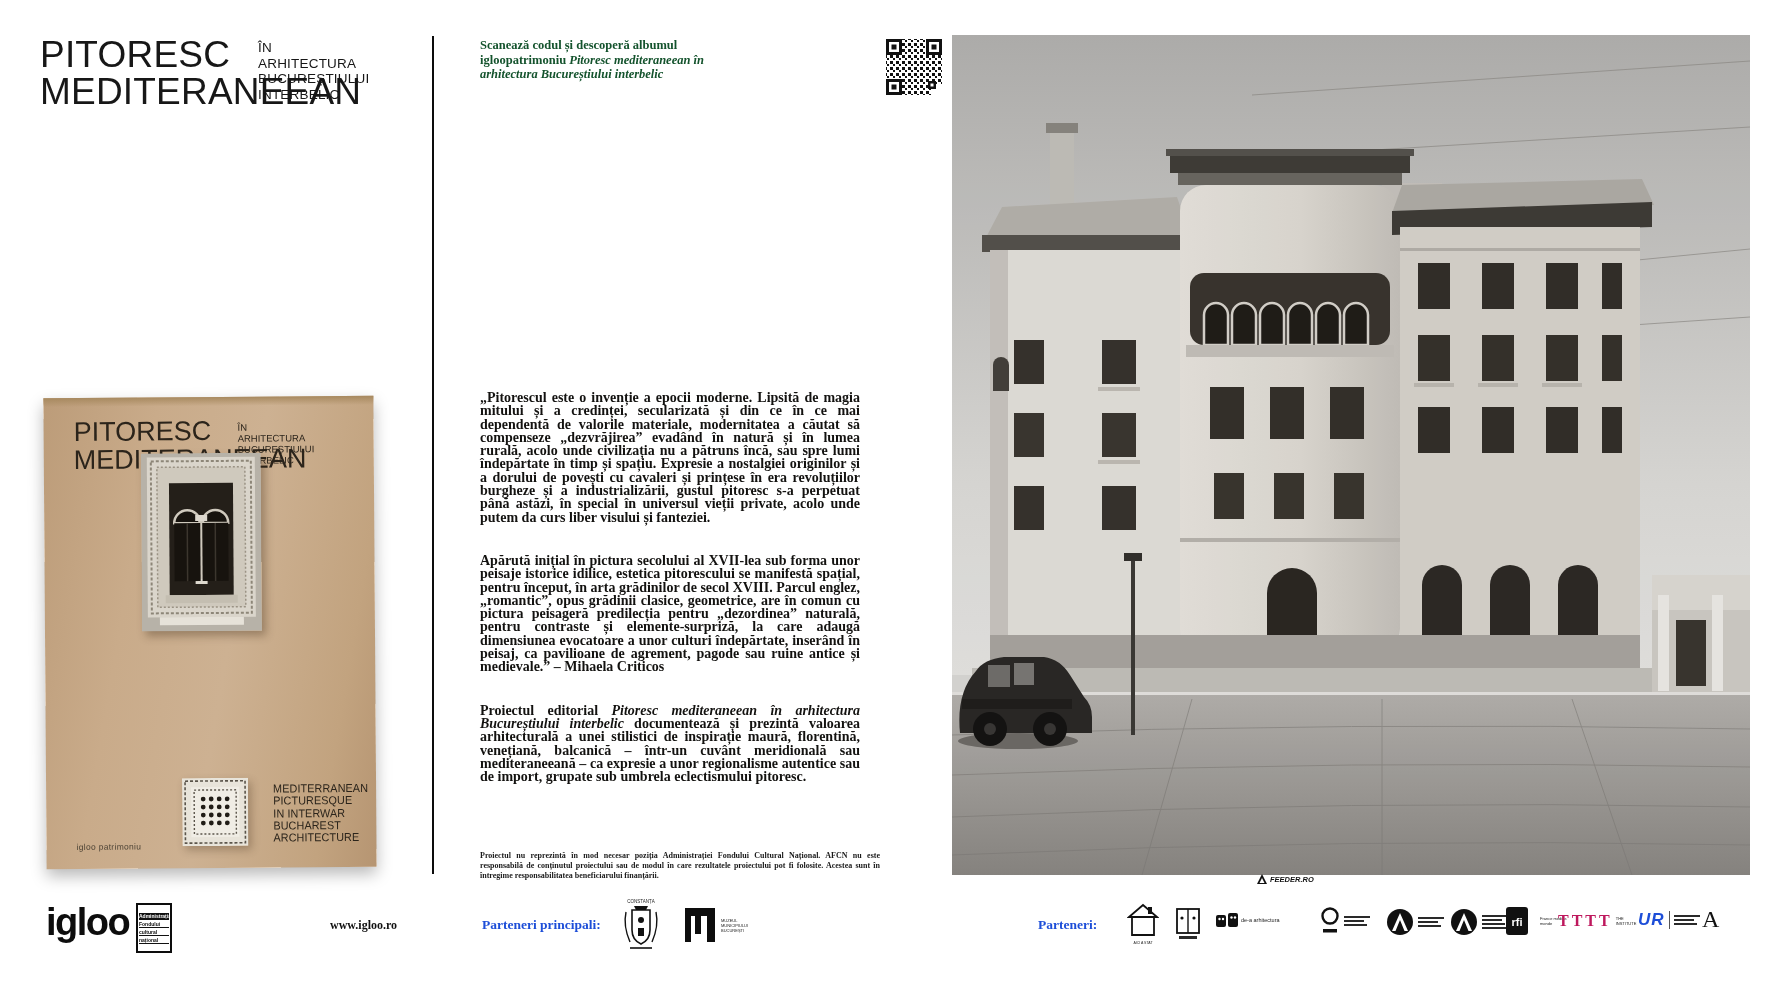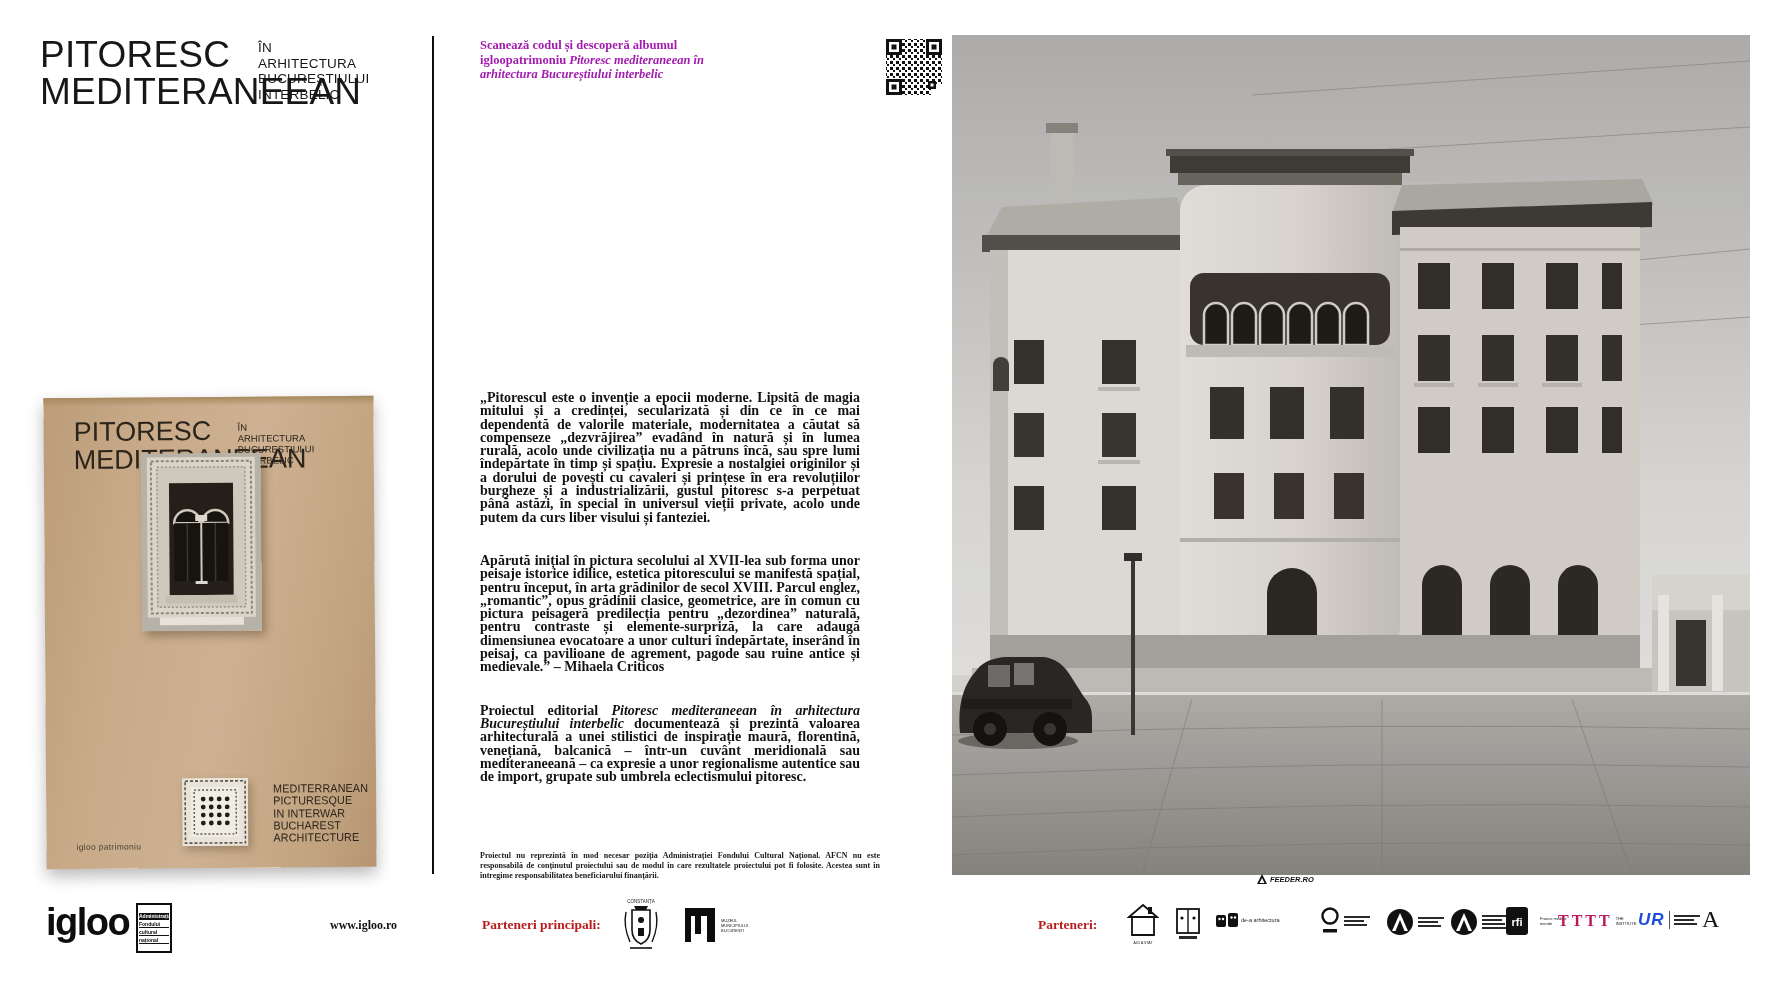--- a/index.html
+++ b/index.html
@@ -9,21 +9,21 @@
   
   .masthead{position:absolute;left:40px;top:36px;}
   .masthead .big{font-size:37px;line-height:37px;letter-spacing:.2px;color:#171717;}
   .masthead-sub{position:absolute;left:258px;top:40px;font-size:13.5px;line-height:15.5px;letter-spacing:.2px;color:#171717;}
 
   
   .vrule{position:absolute;left:432px;top:36px;width:2px;height:838px;background:#0c0c0c;}
 
   
   .scan{position:absolute;left:480px;top:38px;width:262px;
-        font-family:"Liberation Serif",serif;font-weight:bold;font-size:12.5px;line-height:14.5px;color:#a21caf;}
+        font-family:"Liberation Serif",serif;font-weight:bold;font-size:12.5px;line-height:14.5px;color:#14532d;}
   .scan i{font-weight:bold;}
   .qr{position:absolute;left:884px;top:37px;width:60px;height:60px;}
 
   
   .article{position:absolute;left:480px;top:391px;width:380px;
            font-family:"Liberation Serif",serif;font-weight:bold;font-size:14px;line-height:13.3px;
            color:#131210;text-align:justify;}
   .article p{margin:0 0 30px 0;}
   .article i{font-weight:bold;}
   .disclaimer{position:absolute;left:480px;top:851px;width:400px;
@@ -51,21 +51,21 @@
   .photo svg{display:block;}
 
   
   .f-igloo{position:absolute;left:46px;top:901px;font-size:38px;font-weight:bold;letter-spacing:-1.5px;color:#0d0d0d;}
   .f-afcn{position:absolute;left:136px;top:903px;width:36px;height:50px;border:2px solid #0d0d0d;background:#fff;
           display:flex;flex-direction:column;justify-content:center;gap:1px;padding:1px;box-sizing:border-box;}
   .f-afcn .row{font-size:5px;line-height:6px;font-weight:bold;text-align:left;border-bottom:1px solid #111;
                white-space:nowrap;overflow:hidden;color:#0d0d0d;}
   .f-afcn .row:first-child{background:#111;color:#fff;}
   .f-web{position:absolute;left:330px;top:918px;font-family:"Liberation Serif",serif;font-weight:bold;font-size:12px;color:#111;}
-  .f-label{position:absolute;font-family:"Liberation Serif",serif;font-weight:bold;font-size:13.5px;color:#b91c1c;}
+  .f-label{position:absolute;font-family:"Liberation Serif",serif;font-weight:bold;font-size:13.5px;color:#1d4ed8;}
   .lab-main{left:482px;top:917px;}
   .lab-partners{left:1038px;top:917px;}
   .logo{position:absolute;color:#0d0d0d;}
   .micro{font-size:4px;line-height:5px;color:#222;white-space:nowrap;}
   .bars span{display:block;width:26px;height:2.5px;background:#2a2a2a;margin:1.5px 0;}
   .bars span:nth-child(2){width:20px;}
   .bars span:nth-child(3){width:23px;}
 </style>
 </head>
 <body>

